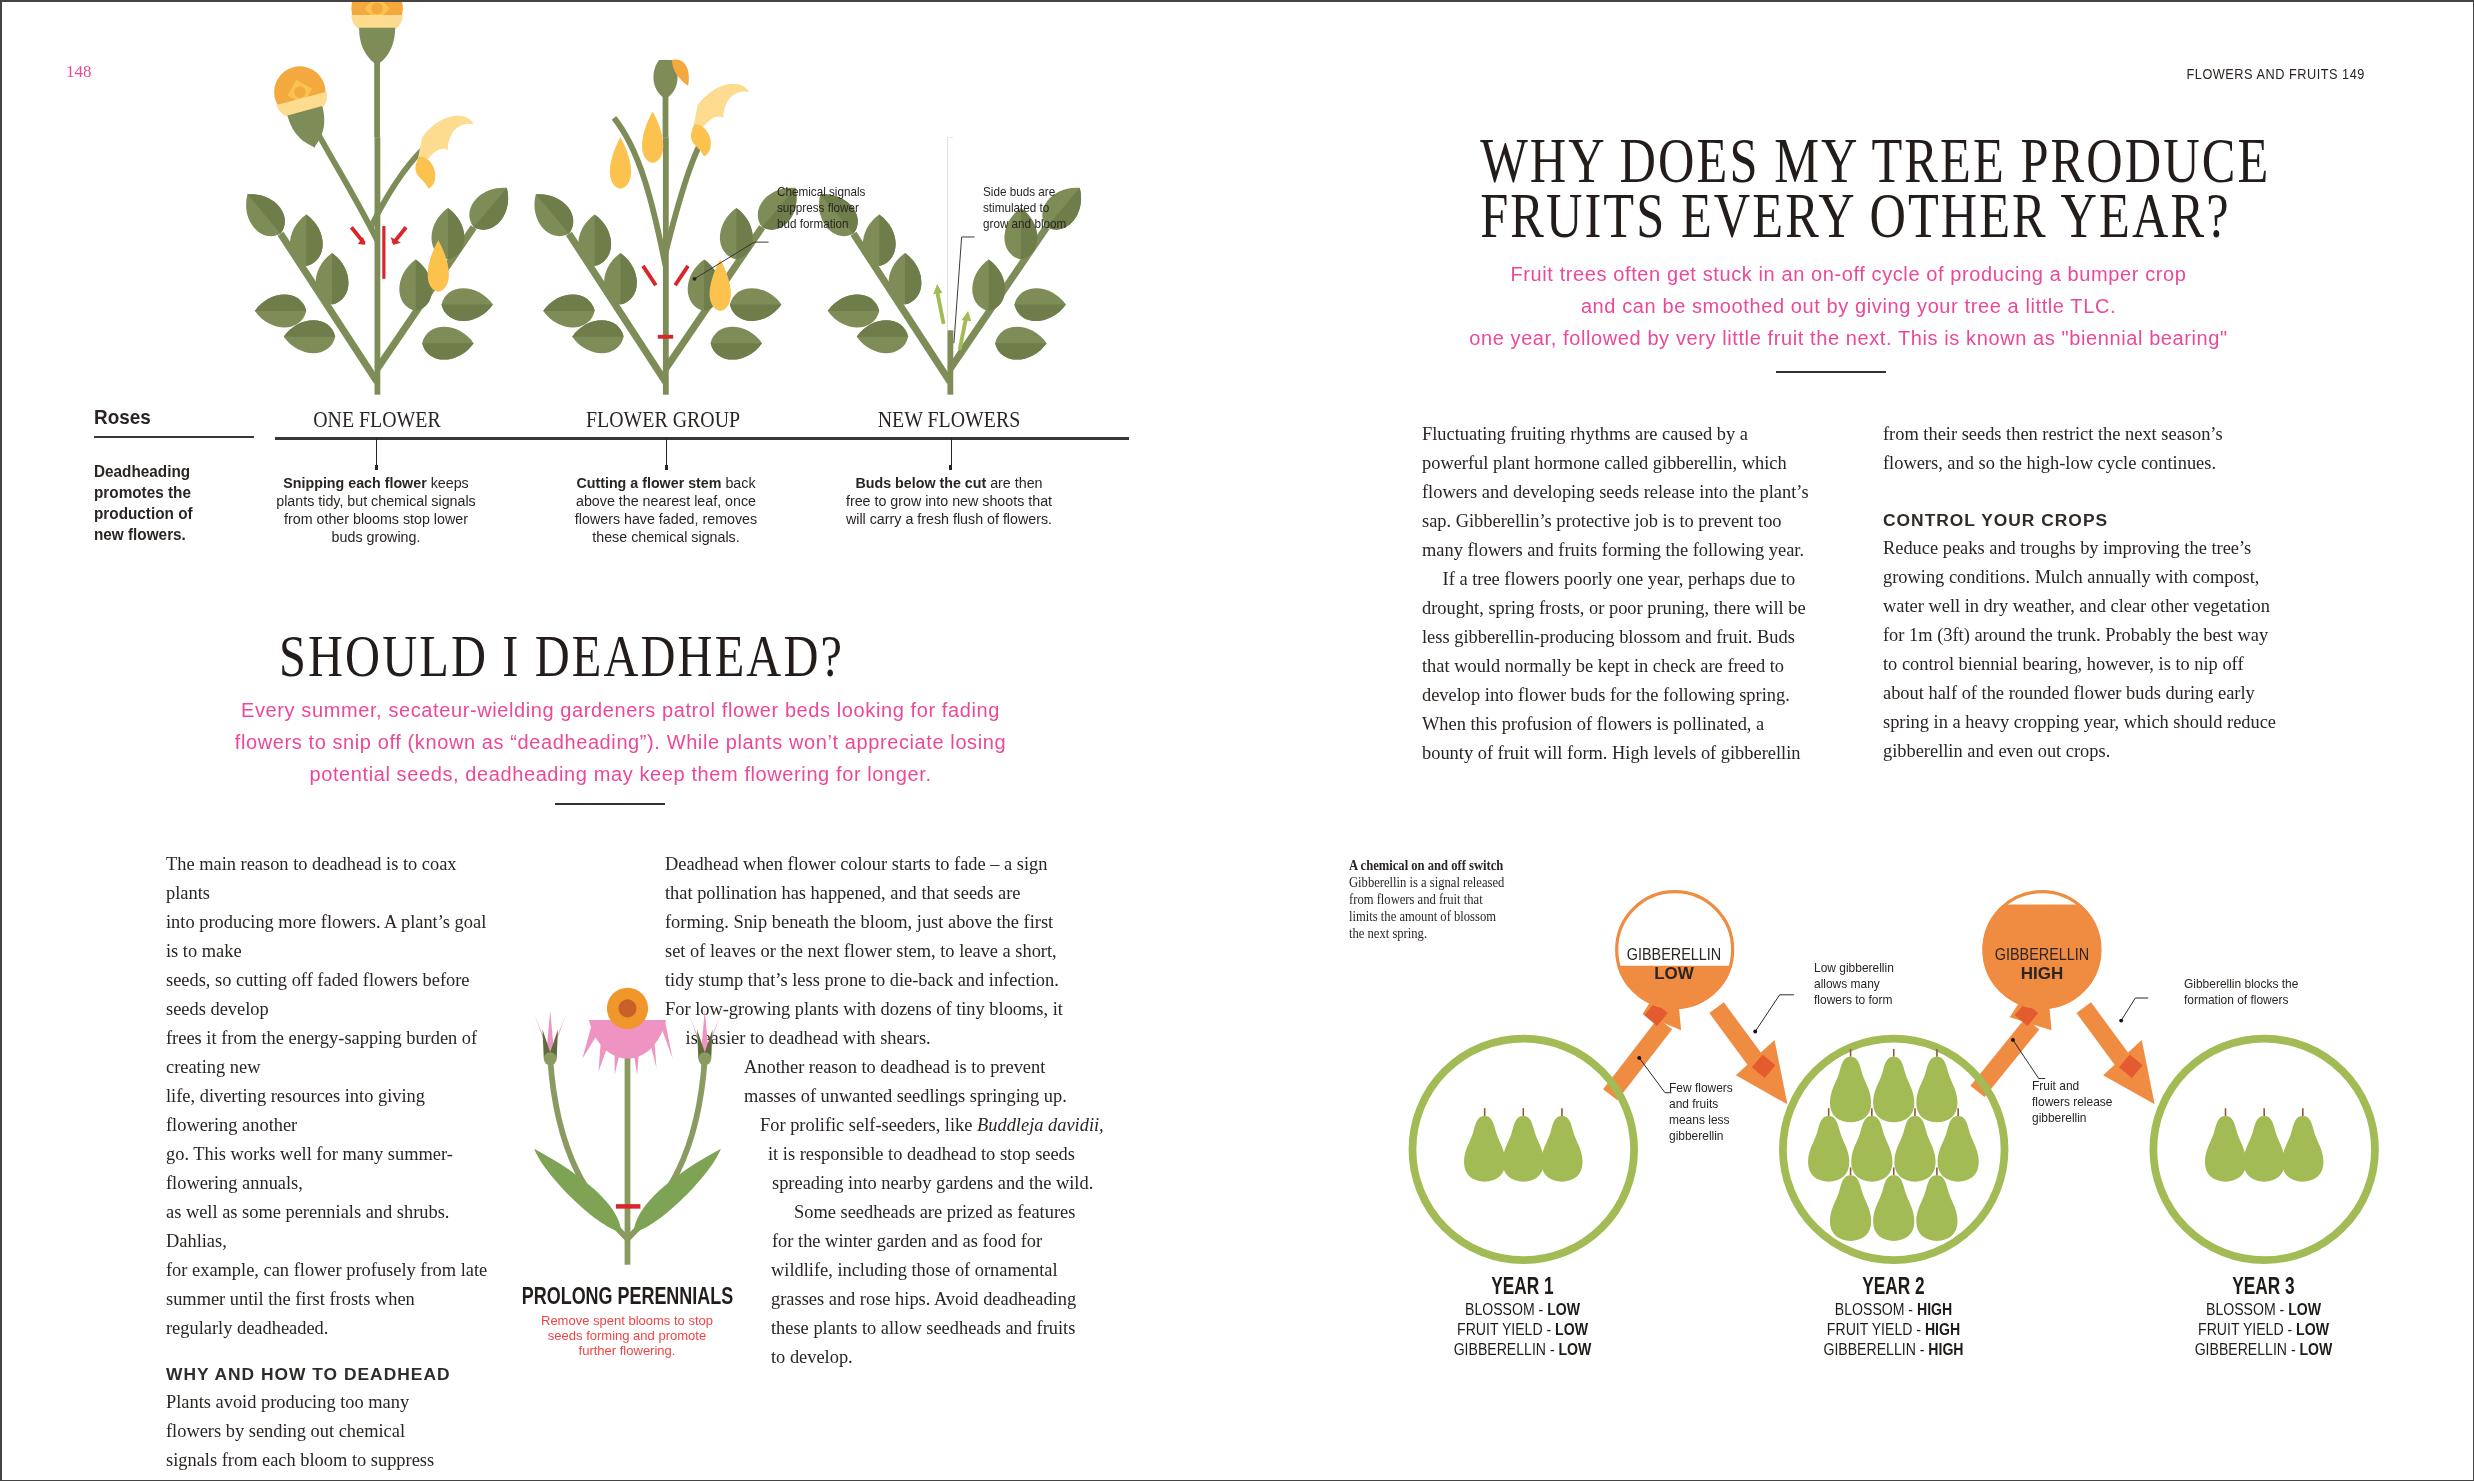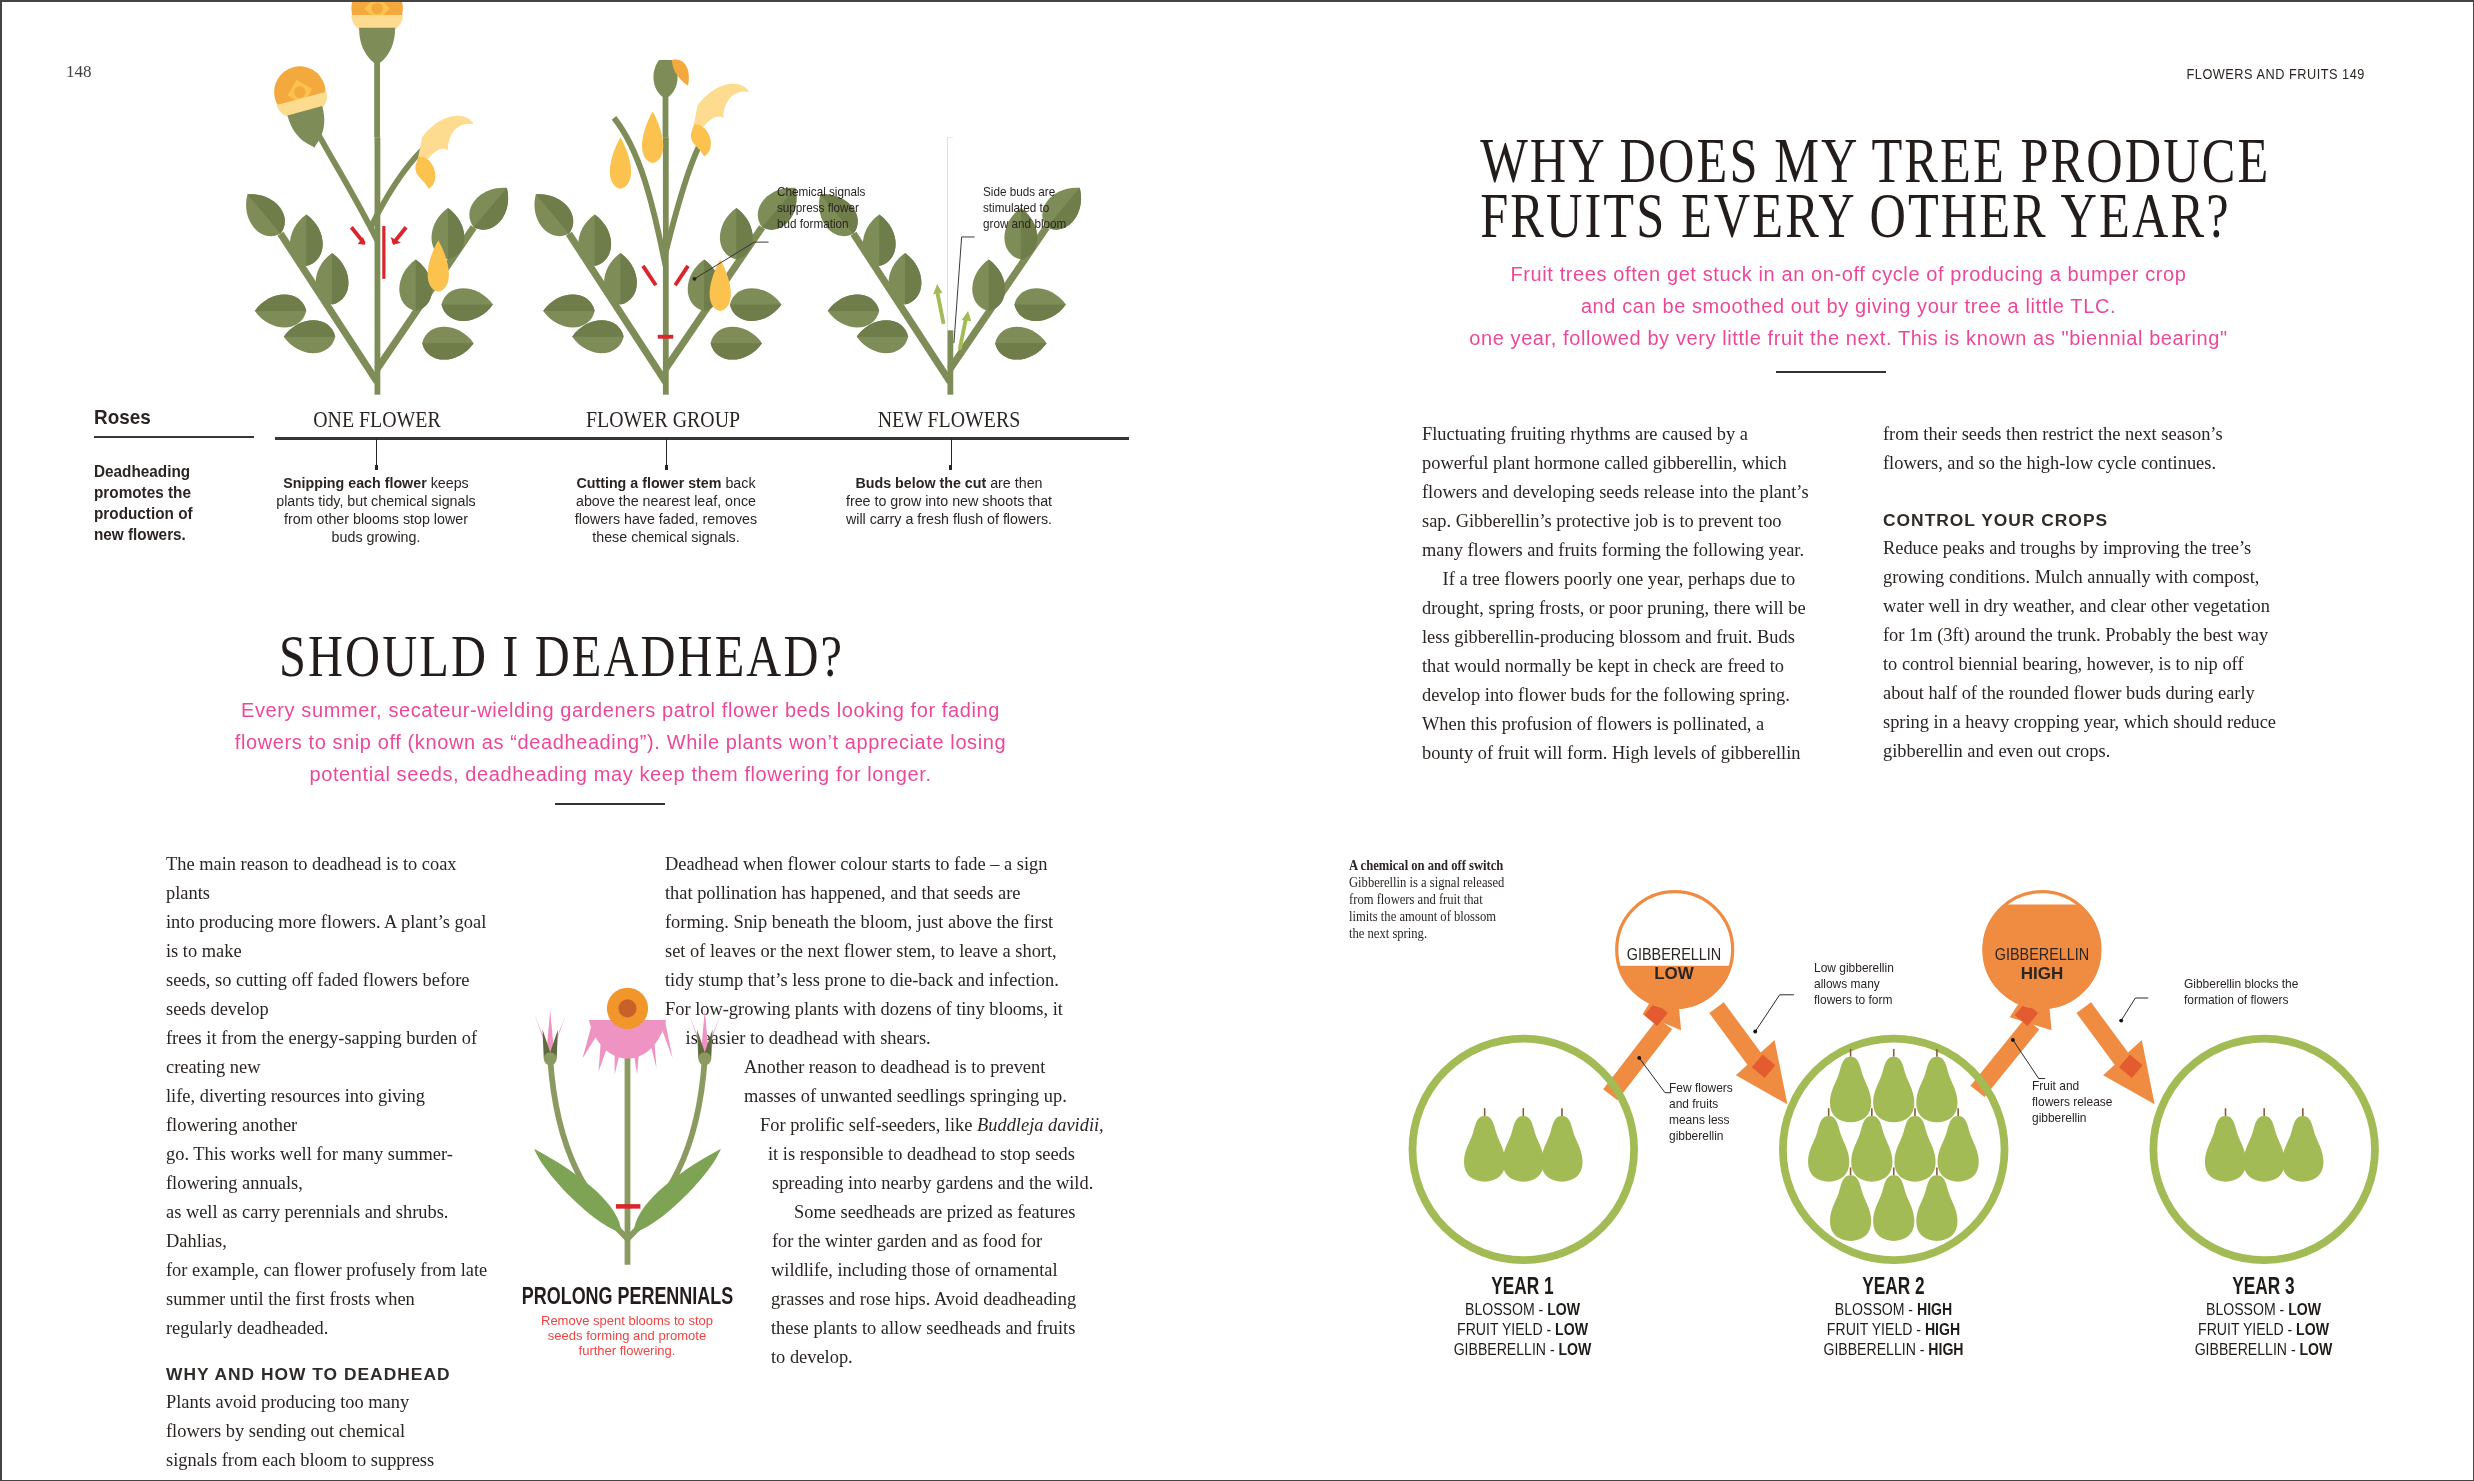--- a/index.html
+++ b/index.html
@@ -1,19 +1,19 @@
 <!DOCTYPE html>
 <html style="font-size:10.3px"><head>
 <meta charset="utf-8">
 <style>
   html, body { margin:0; padding:0; background:#ffffff; }
   body { width:2475px; height:1482px; position:relative; overflow:hidden; }
   .page { position:absolute; inset:0; border:2.6px solid #444; box-sizing:border-box; background:#fff; }
   .abs { position:absolute; }
-  .serif { font-family:"Liberation Serif","DejaVu Serif",serif; color:#404040; }
+  .serif { font-family:"Liberation Serif","DejaVu Serif",serif; color:#ec4899; }
   .sans { font-family:"Liberation Sans","DejaVu Sans",sans-serif; color:#2a2522; }
 
   .folio { font-size:17px; }
   .running-head { font-size:15px; letter-spacing:0.6px; transform:scaleX(0.85); transform-origin:right top; }
 
   
   .row-label { font-size:21px; transform:scaleX(0.9); transform-origin:left top; font-weight:bold; }
   .stage-label { font-family:"Liberation Serif","DejaVu Serif",serif; font-size:22.6px; color:#2a2522; transform:scaleX(0.88); transform-origin:center top; text-align:center; width:232px; }
   .rule { background:#3a3633; height:2.6px; }
   .tick { background:#2a2522; width:1.3px; }
@@ -176,21 +176,21 @@
   </div>
   <div class="abs short-rule" style="left:553px;top:801px;"></div>
 
   <div class="abs body-text" style="left:164px;top:848px;width:335px;">
     <p>The main reason to deadhead is to coax plants</p>
     <p>into producing more flowers. A plant’s goal is to make</p>
     <p>seeds, so cutting off faded flowers before seeds develop</p>
     <p>frees it from the energy-sapping burden of creating new</p>
     <p>life, diverting resources into giving flowering another</p>
     <p>go. This works well for many summer-flowering annuals,</p>
-    <p>as well as carry perennials and shrubs. Dahlias,</p>
+    <p>as well as some perennials and shrubs. Dahlias,</p>
     <p>for example, can flower profusely from late</p>
     <p>summer until the first frosts when</p>
     <p>regularly deadheaded.</p>
     <div class="subhead" style="margin-top:17px;">WHY AND HOW TO DEADHEAD</div>
     <p>Plants avoid producing too many</p>
     <p>flowers by sending out chemical</p>
     <p>signals from each bloom to suppress</p>
     <p>others forming (see p.149). If a</p>
 
   </div>

